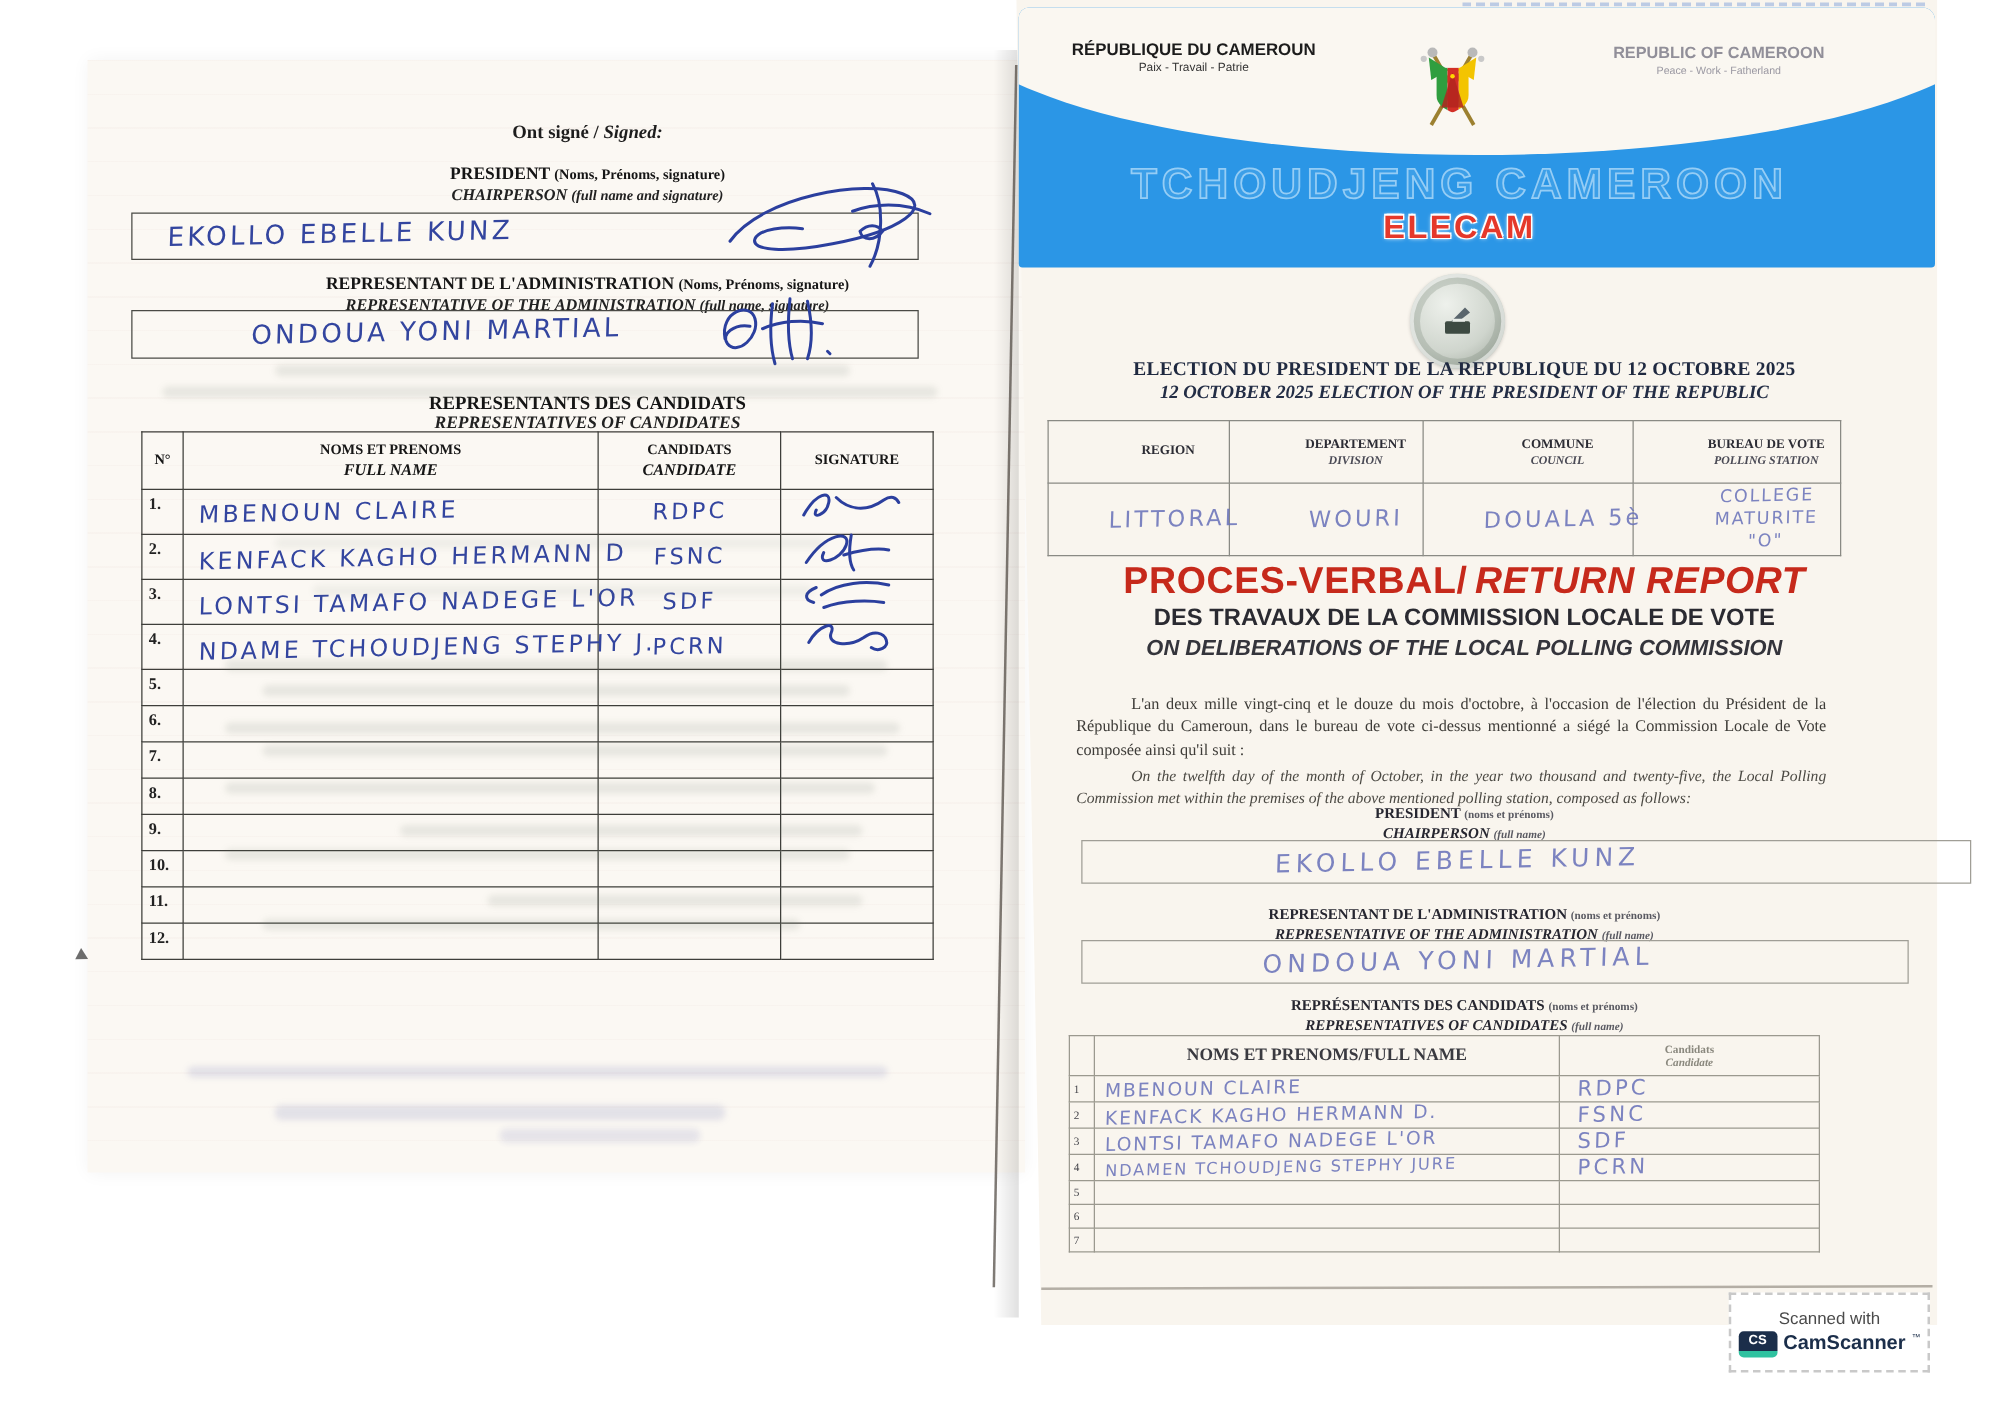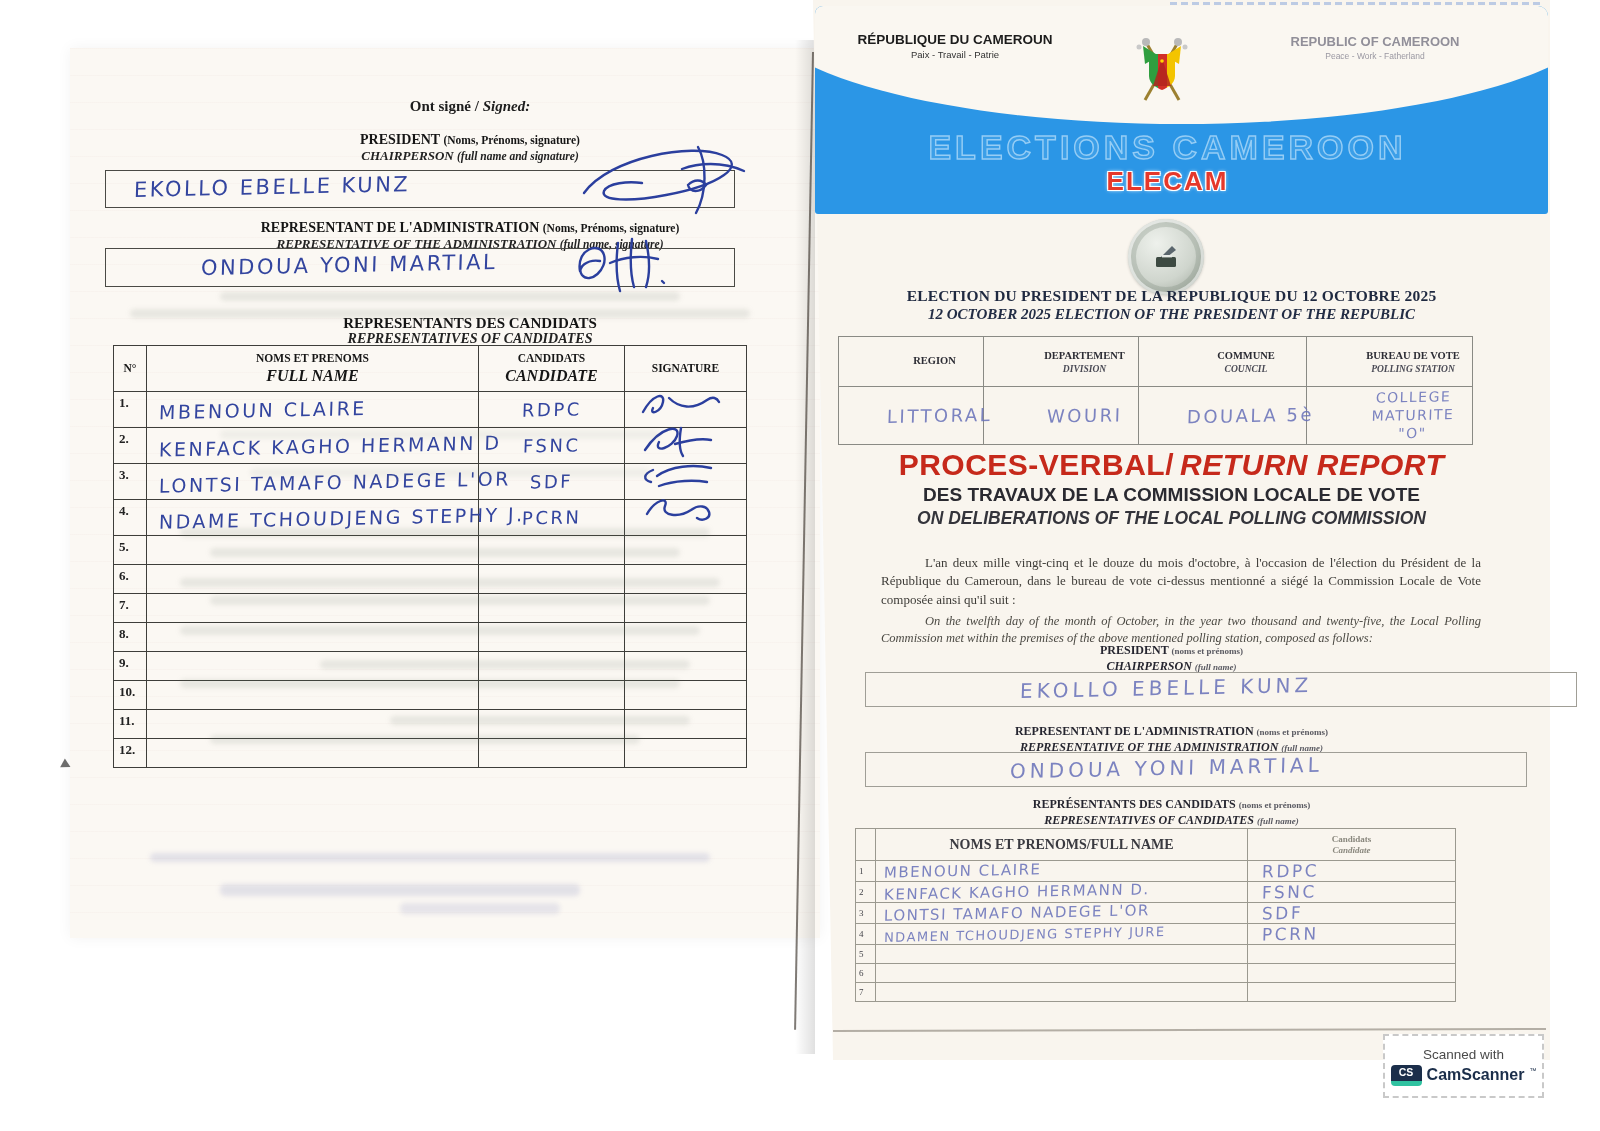--- a/index.html
+++ b/index.html
@@ -26,21 +26,21 @@
   .box-pres{top:122px;height:36px;}
   .box-admin{top:200px;height:37px;}
   .fill-box .hw{font-size:21px;margin-top:4px;}
 
   .lp-table{position:absolute;left:43px;top:297px;width:633px;border-collapse:collapse;table-layout:fixed;}
   .lp-table th,.lp-table td{border:1.4px solid #3e3e3a;padding:0;vertical-align:middle;overflow:visible;}
   .lp-table thead tr{height:46px;}
   .lp-table tr.f{height:36px;}
   .lp-table tr.e{height:29px;}
   .lp-table .h1{font-size:11.5px;font-weight:bold;color:#161616;text-align:center;line-height:1.3;}
-  .lp-table .h2{font-size:16px;font-weight:bold;font-style:italic;color:#161616;line-height:1.2;}
+  .lp-table .h2{font-size:13px;font-weight:bold;font-style:italic;color:#161616;line-height:1.2;}
   .lp-table td.no{vertical-align:top;font-weight:bold;font-size:13px;padding:3px 0 0 5px;}
   .lp-table td.nm{padding-left:12px;}
   .lp-table td.nm .hw{font-size:19px;}
   .lp-table td.pt{text-align:center;}
   .lp-table td.pt .hw{font-size:18px;}
   .lp-table td.sg{position:relative;}
   .lp-table td.sg svg{position:absolute;left:10px;top:-6px;}
 
   .bleed{position:absolute;background:rgba(104,114,98,0.13);filter:blur(2.4px);
          height:9px;border-radius:5px;pointer-events:none;}
@@ -100,21 +100,21 @@
   .loc-table td{text-align:center;vertical-align:middle;}
   .loc-table td .hw{font-size:18px;}
   .loc-table td.station .hw{font-size:14px;white-space:normal;letter-spacing:1.5px;line-height:1.3;}
 
   .pv-title{top:448px;font-family:"Liberation Sans",sans-serif;font-weight:800;font-size:30px;
             color:#c6291b;letter-spacing:.5px;}
   .pv-title .en{font-style:italic;margin-left:6px;}
   .pv-sub-fr{top:484px;font-family:"Liberation Sans",sans-serif;font-weight:700;font-size:19px;color:#2a2a31;}
   .pv-sub-en{top:508px;font-family:"Liberation Sans",sans-serif;font-weight:700;font-style:italic;font-size:17.5px;color:#34343b;}
 
-  .para{position:absolute;left:88px;width:600px;text-align:justify;font-size:13px;line-height:1.42;
+  .para{position:absolute;left:68px;width:600px;text-align:justify;font-size:13px;line-height:1.42;
         color:#3e3c38;text-indent:44px;}
   .para-fr{top:541px;}
   .para-en{top:600px;font-style:italic;font-size:12.5px;color:#4b4943;}
 
   .cl{position:absolute;left:0;width:100%;text-align:center;font-weight:700;color:#262630;font-size:12px;}
   .cl .note{font-size:9px;font-weight:600;color:#5a5a62;}
   .cl.it{font-style:italic;}
   .rp-box{position:absolute;left:72px;width:600px;height:33px;border:1px solid #a09e96;
           text-align:center;}
   .rp-box .hw{font-size:20px;margin-top:3px;}
@@ -373,21 +373,21 @@
         <path d="M18 16 L34 26 L20 34 Z" fill="#2f9e3f"></path>
         <path d="M56 16 L40 26 L54 34 Z" fill="#f3c400"></path>
         <g clip-path="url(#shieldClip)">
           <rect x="24" y="24" width="9" height="38" fill="#2f9e3f"></rect>
           <rect x="33" y="24" width="9" height="38" fill="#d22f27"></rect>
           <rect x="42" y="24" width="9" height="38" fill="#f3c400"></rect>
         </g>
         <path d="M37 28 L46 56 L28 56 Z" fill="#b3251e" opacity="0.85"></path>
         <circle cx="37" cy="31" r="1.8" fill="#ffd700"></circle>
       </svg>
-      <div class="org-outline">ELECTIONS CAMEROON</div>
+      <div class="org-outline">TCHOUDJENG CAMEROON</div>
       <div class="org-abbr">ELECAM</div>
     </div>
 
     <div class="seal">
       <svg width="34" height="34" viewBox="0 0 34 34">
         <rect x="7" y="17" width="20" height="10" rx="1.5" fill="#3d4a42"></rect>
         <path d="M12 17 L23 6 L27 10 L18 17 Z" fill="#5a666d"></path>
         <rect x="13" y="15" width="10" height="2.4" fill="#e8ece8"></rect>
       </svg>
     </div>

